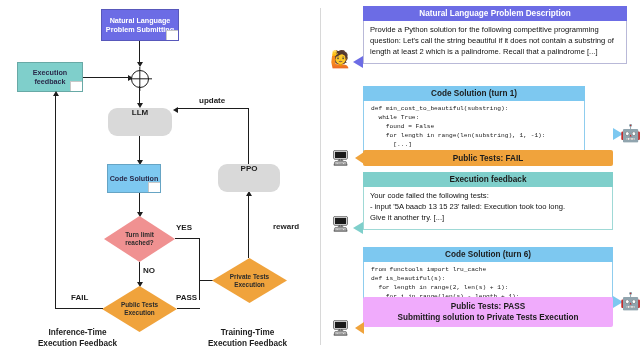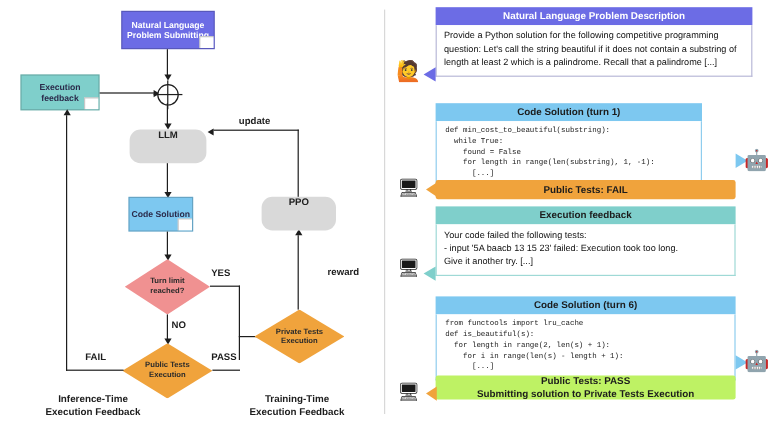--- a/index.html
+++ b/index.html
@@ -228,21 +228,21 @@
       <div class="card-head" style="background:#7DC8F0;">Code Solution (turn 6)</div>
       <div class="card-body codebody">from functools import lru_cache
 def is_beautiful(s):
   for length in range(2, len(s) + 1):
     for i in range(len(s) - length + 1):
       [...]</div>
     </div>
     <div class="tail tail-r" style="left:613px;top:296px;border-left:10px solid #7DC8F0;"></div>
     <span class="emoji" style="left:620px;top:293px;">🤖</span>
 
-    <div class="banner" style="left:363px;top:313px;width:250px;height:20px;background:#bef264;">
+    <div class="banner" style="left:363px;top:297px;width:250px;height:30px;background:#f0abfc;">
       <span>Public Tests: PASS</span>
       <span class="l2">Submitting solution to Private Tests Execution</span>
     </div>
     <div class="tail tail-l" style="left:355px;top:322px;border-right:9px solid #F0A33C;"></div>
     <span class="emoji small" style="left:331px;top:320px;">🖥</span>
 
   </div>
 </div>
 
 </body></html>

